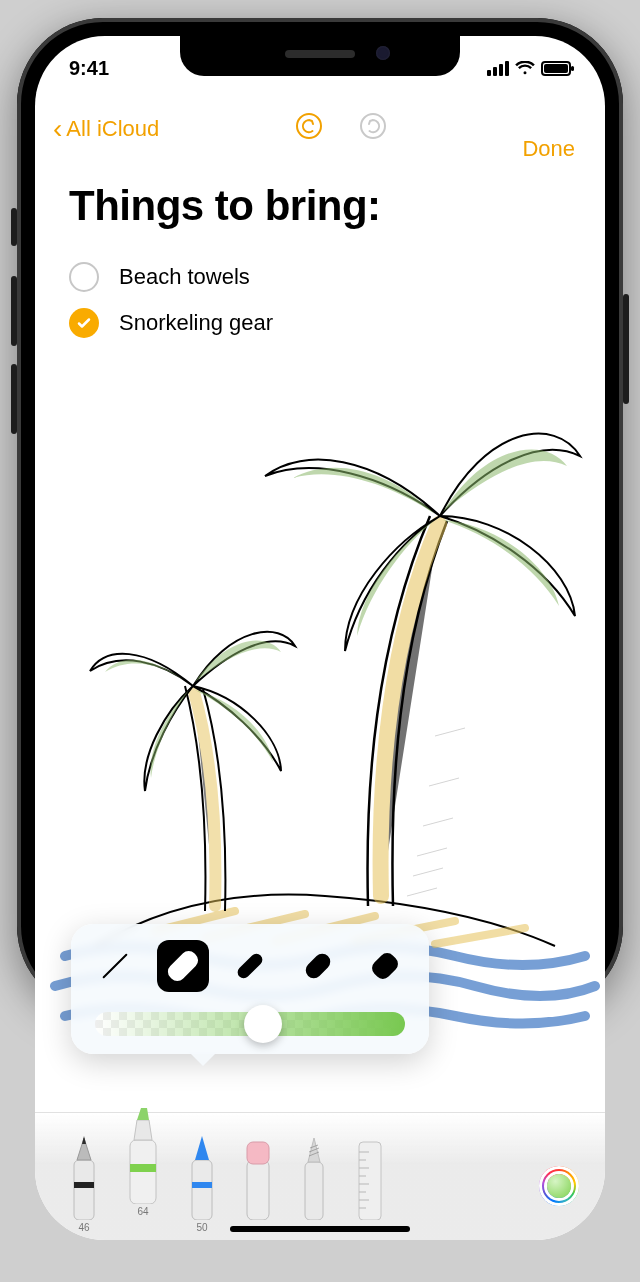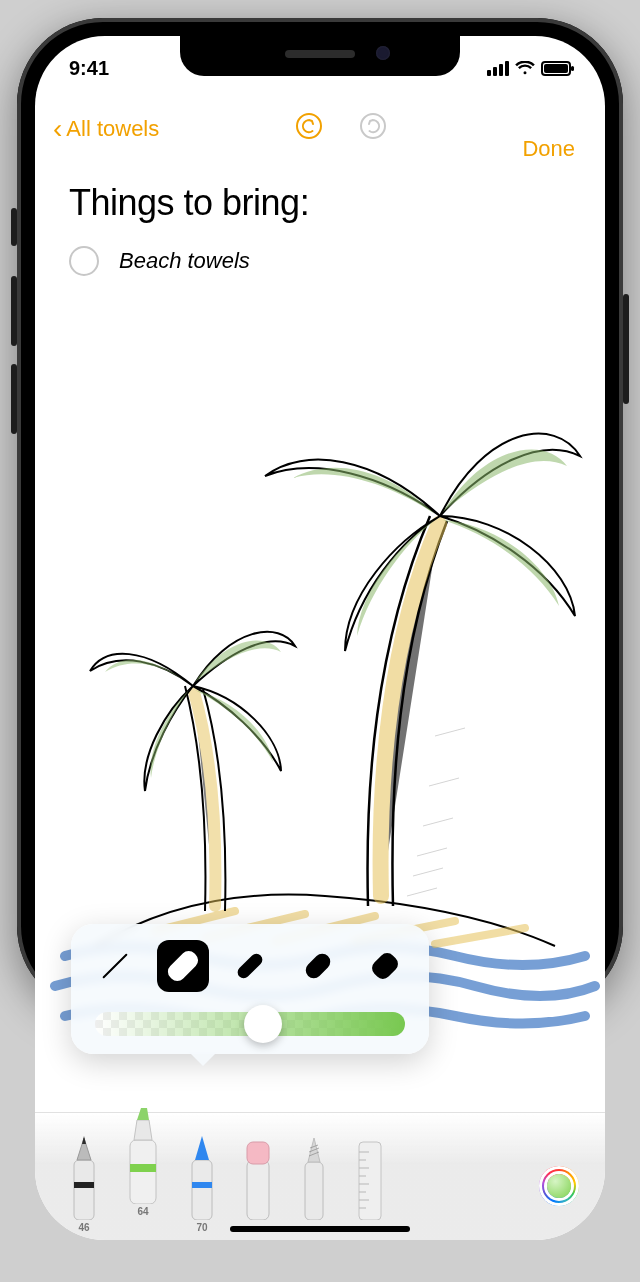--- a/index.html
+++ b/index.html
@@ -77,22 +77,22 @@
     padding: 10px 30px 6px 18px;
     color: #f2a100; font-size:22px;
   }
   .nav .back{ display:flex; align-items:center; gap:4px; font-weight:400; }
   .nav .center{ display:flex; gap:36px; color:#f2a100; }
   .nav .center .dis{ color:#c9c9c9; }
   .nav .done{ font-weight:400;margin-top:40px; }
   .chev{ font-size:28px; line-height:1; font-weight:300; }
 
   .content{ padding: 14px 34px 0 34px; }
-  .title{ font-size:36px; font-weight:400; letter-spacing:-0.5px; margin-bottom:14px; }
-  .item{ display:flex; align-items:center; gap:20px; padding:8px 0; font-size:22px;font-style:italic; }
+  .title{ font-size:42px; font-weight:700; letter-spacing:-0.5px; margin-bottom:24px; }
+  .item{ display:flex; align-items:center; gap:20px; padding:8px 0; font-size:22px; }
   .chk{ width:30px; height:30px; border-radius:50%; display:flex; align-items:center; justify-content:center; flex:0 0 30px; }
   .chk.unc{ border:2px solid #c7c7c7; }
   .chk.chkd{ background:#f9ab00; color:#fff; }
   .chk.chkd svg{ width:16px; height:16px; }
 
   .canvas{
     position:absolute; left:0; right:0; top:330px; bottom:104px;
   }
   .canvas svg{ width:100%; height:100%; }
 
@@ -130,21 +130,21 @@
   .opwrap{ position:relative; }
 
   
   .tray{
     position:absolute; left:0; right:0; bottom:0; height:128px;
     background: linear-gradient(180deg, rgba(240,240,240,.0) 0%, rgba(234,234,234,.95) 40%);
     border-top:1px solid rgba(0,0,0,.04);
     display:flex; align-items:flex-end; justify-content:center;
     gap:10px; padding: 0 26px 12px 26px;
   }
-  .tool{ display:flex; flex-direction:column; align-items:center; gap:2px; transform:translateY(6px);font-weight:bold; }
+  .tool{ display:flex; flex-direction:column; align-items:center; gap:2px; transform:translateY(6px); }
   .tool.selected{ transform:translateY(-10px); }
   .tool .lbl{ font-size:10px; color:#777; height:12px; }
   .tool svg{ display:block; }
 
   .colorpicker{
     width:40px; height:40px; border-radius:50%; margin-left:auto; margin-bottom:22px;
     background: conic-gradient(#ff3b30,#ff9500,#ffcc00,#34c759,#30b0c7,#007aff,#5856d6,#af52de,#ff2d55,#ff3b30);
     display:flex; align-items:center; justify-content:center;
     box-shadow: inset 0 0 0 3px #fff;
   }
@@ -187,21 +187,21 @@
         </span>
         <span class="batt">
             <i></i>
           </span>
       </div>
     </div>
 
     <div class="nav">
       <div class="back">
         <span class="chev">‹</span>
-        <span>All towels</span>
+        <span>All iCloud</span>
       </div>
       <div class="center">
         <span>
           <svg width="28" height="28" viewBox="0 0 28 28">
               <circle cx="14" cy="14" r="12" fill="none" stroke="#f2a100" stroke-width="2"></circle>
               <path d="M17 9a6 6 0 10.5 10M17 9l-3-1m3 1l1 3" fill="none" stroke="#f2a100" stroke-width="2" stroke-linecap="round"></path>
             </svg>
         </span>
         <span class="dis">
           <svg width="28" height="28" viewBox="0 0 28 28">
@@ -213,20 +213,28 @@
       <div class="done">Done</div>
     </div>
 
     <div class="content">
       <div class="title">Things to bring:</div>
 
       <div class="item">
         <span class="chk unc"></span>
         <span>Beach towels</span>
       </div>
+      <div class="item">
+        <span class="chk chkd">
+          <svg viewBox="0 0 16 16">
+              <path d="M3 8.5l3 3 7-7" fill="none" stroke="#fff" stroke-width="2.5" stroke-linecap="round" stroke-linejoin="round"></path>
+            </svg>
+        </span>
+        <span>Snorkeling gear</span>
+      </div>
     </div>
 
     <div class="canvas">
       <svg viewBox="0 0 570 770" preserveAspectRatio="xMidYMax meet">
 
         <g stroke="#4a80c8" stroke-width="10" stroke-linecap="round" fill="none" opacity=".75">
           <path d="M30 590 q60 -18 130 0 t130 0 t130 0 t130 0"></path>
           <path d="M20 620 q70 -20 140 0 t140 0 t140 0 t120 0"></path>
           <path d="M30 650 q60 -15 130 0 t130 0 t130 0 t130 0"></path>
         </g>
@@ -331,21 +339,21 @@
           <path d="M20 14 L24 2 L30 2 L32 14 Z" fill="#8cd36a"></path>
         </svg>
         <span class="lbl">64</span>
       </div>
       <div class="tool">
         <svg width="46" height="88" viewBox="0 0 46 88">
           <rect x="13" y="28" width="20" height="60" rx="5" fill="#eaeaea" stroke="#bcbcbc"></rect>
           <rect x="13" y="50" width="20" height="6" fill="#2f87ef"></rect>
           <path d="M16 28 L23 4 L30 28 Z" fill="#2f87ef"></path>
         </svg>
-        <span class="lbl">70</span>
+        <span class="lbl">50</span>
       </div>
       <div class="tool">
         <svg width="46" height="88" viewBox="0 0 46 88">
           <rect x="12" y="28" width="22" height="60" rx="6" fill="#ececec" stroke="#bcbcbc"></rect>
           <rect x="12" y="10" width="22" height="22" rx="6" fill="#f5b9c4" stroke="#d89ba8"></rect>
         </svg>
         <span class="lbl"></span>
       </div>
       <div class="tool">
         <svg width="46" height="88" viewBox="0 0 46 88">

